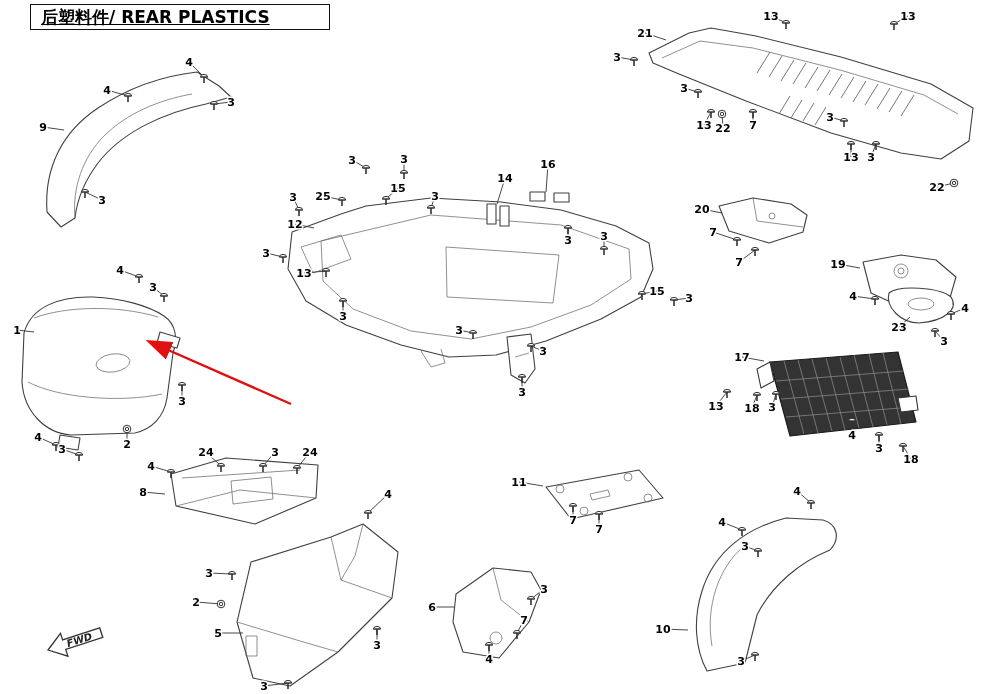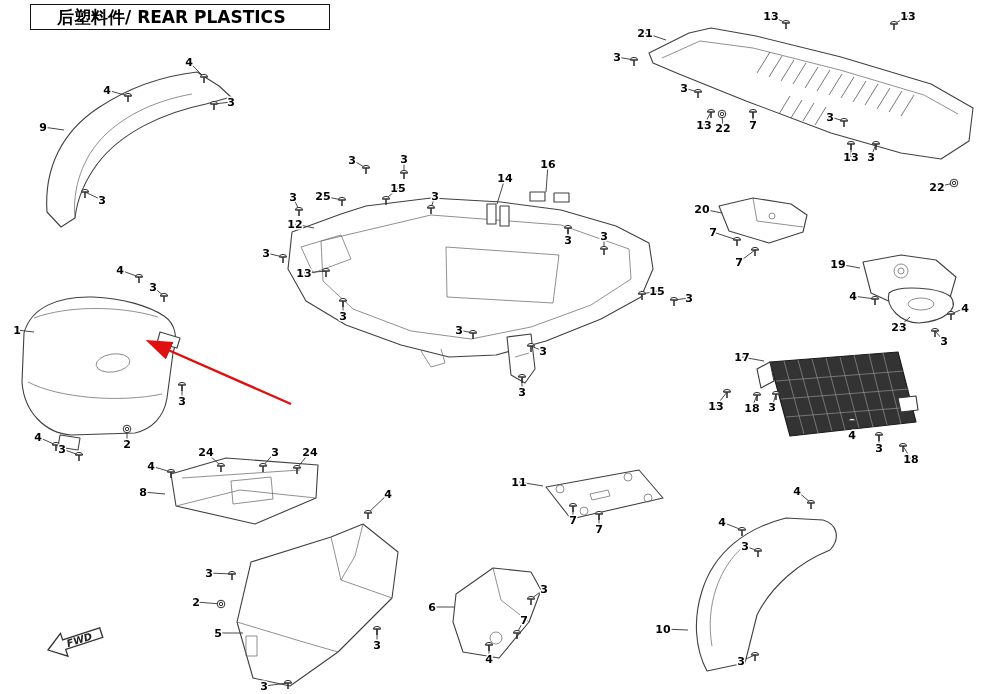--- a/index.html
+++ b/index.html
@@ -1,20 +1,20 @@
 <!DOCTYPE html>
 <html><head>
 <meta charset="utf-8">
 <style>
   html,body{margin:0;padding:0;background:#fff;}
   .stage{position:relative;width:1000px;height:694px;background:#fff;overflow:hidden;
          font-family:"DejaVu Sans",sans-serif;}
   .title-box{position:absolute;left:30px;top:4px;width:300px;height:26px;
              border:1.5px solid #111;box-sizing:border-box;display:flex;align-items:center;
-             padding-left:26px;font:bold 17px "DejaVu Sans",sans-serif;color:#000;background:#fff;}
+             padding-left:10px;font:bold 17px "DejaVu Sans",sans-serif;color:#000;background:#fff;text-decoration:underline;}
   svg{position:absolute;left:0;top:0;}
   .part > *{fill:#fff;stroke:#404040;stroke-width:1.1;stroke-linejoin:round;}
   .part .d{fill:none;stroke:#6b6b6b;stroke-width:0.75;}
   .part .dark{fill:#333;stroke:#1a1a1a;}
   .part .wf{fill:#fff;stroke:#333;}
   .hatch line{stroke:#555;stroke-width:0.8;}
   .grid line{stroke:#909090;stroke-width:0.7;}
   .leader{stroke:#333;stroke-width:0.9;}
   .co-num{font:bold 11px "DejaVu Sans",sans-serif;fill:#000;
           paint-order:stroke;stroke:#fff;stroke-width:3px;stroke-linejoin:round;}

